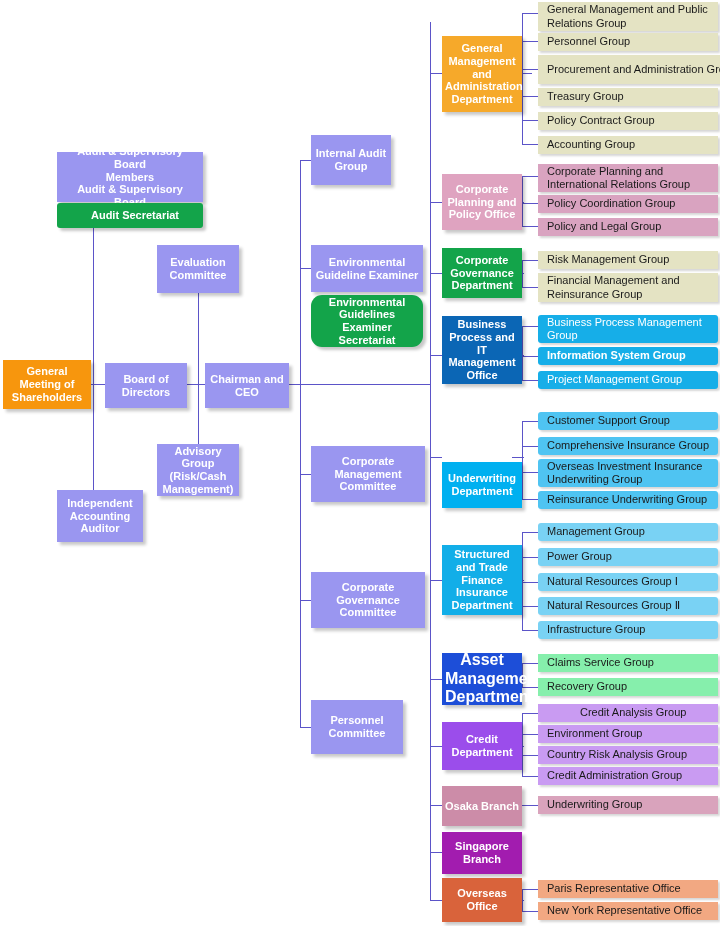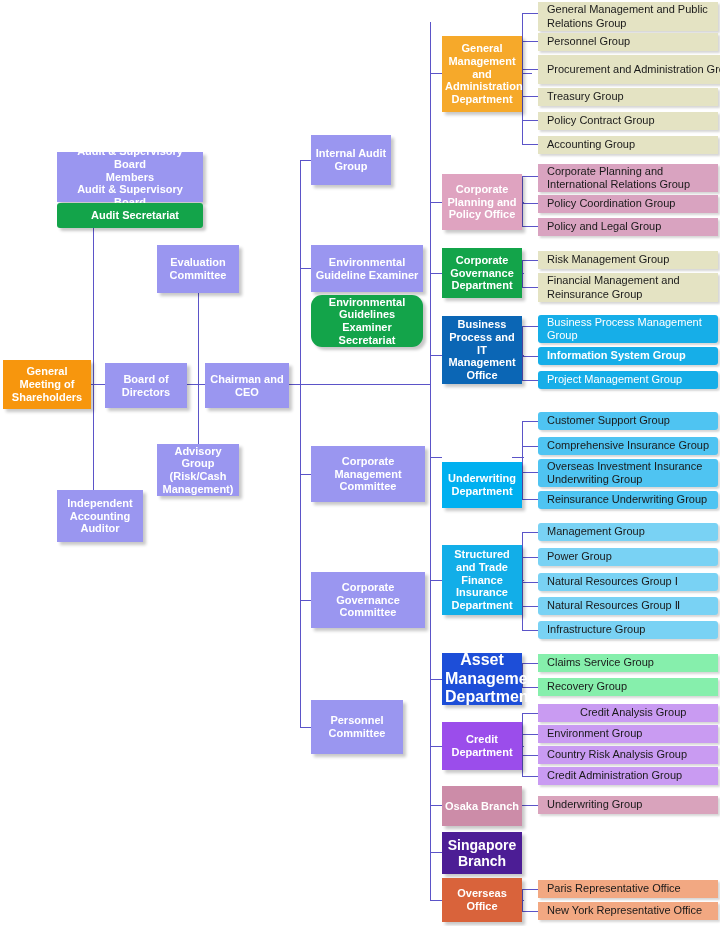--- a/index.html
+++ b/index.html
@@ -51,21 +51,21 @@
   
   .d-orange   { background: #F6A92A; font-size: 11px; }
   .d-pink     { background: #DFA3C0; font-size: 11px; }
   .d-green    { background: #13A44A; font-size: 11px; }
   .d-blue     { background: #0B66B5; font-size: 11px; }
   .d-cyan     { background: #00B0F0; font-size: 11px; }
   .d-cyan2    { background: #12AEE8; font-size: 11px; }
   .d-lime     { background: #1d4ed8; font-size: 16px; }
   .d-violet   { background: #9B4DEB; font-size: 11px; }
   .d-rose     { background: #CC8CA8; font-size: 11px; }
-  .d-amber    { background: #4c1d95; font-size: 14px; }
+  .d-amber    { background: #a21caf; font-size: 11px; }
   .d-terra    { background: #D9633B; font-size: 11px; }
 
   
   .grp {
     position: absolute;
     box-sizing: border-box;
     display: flex;
     align-items: center;
     justify-content: flex-start;
     text-align: left;

